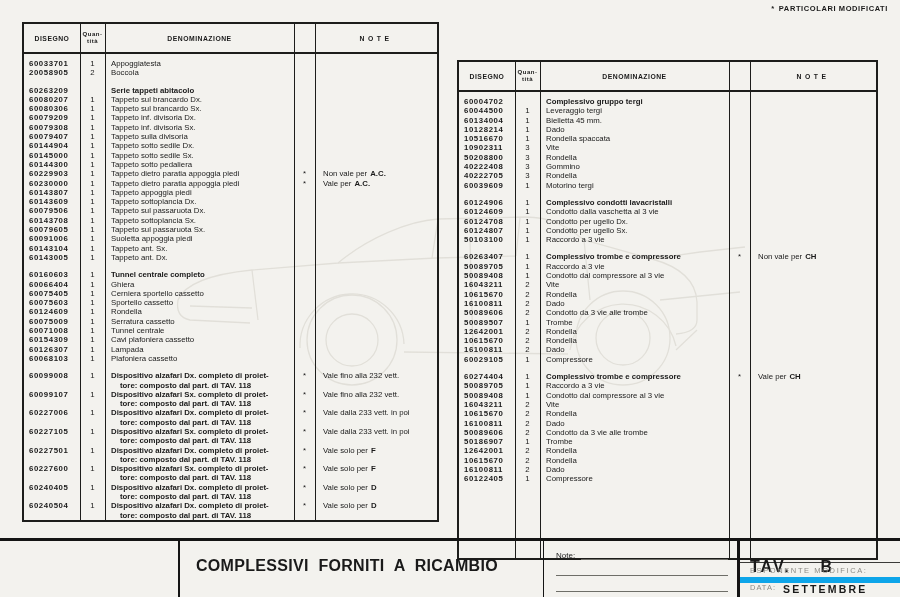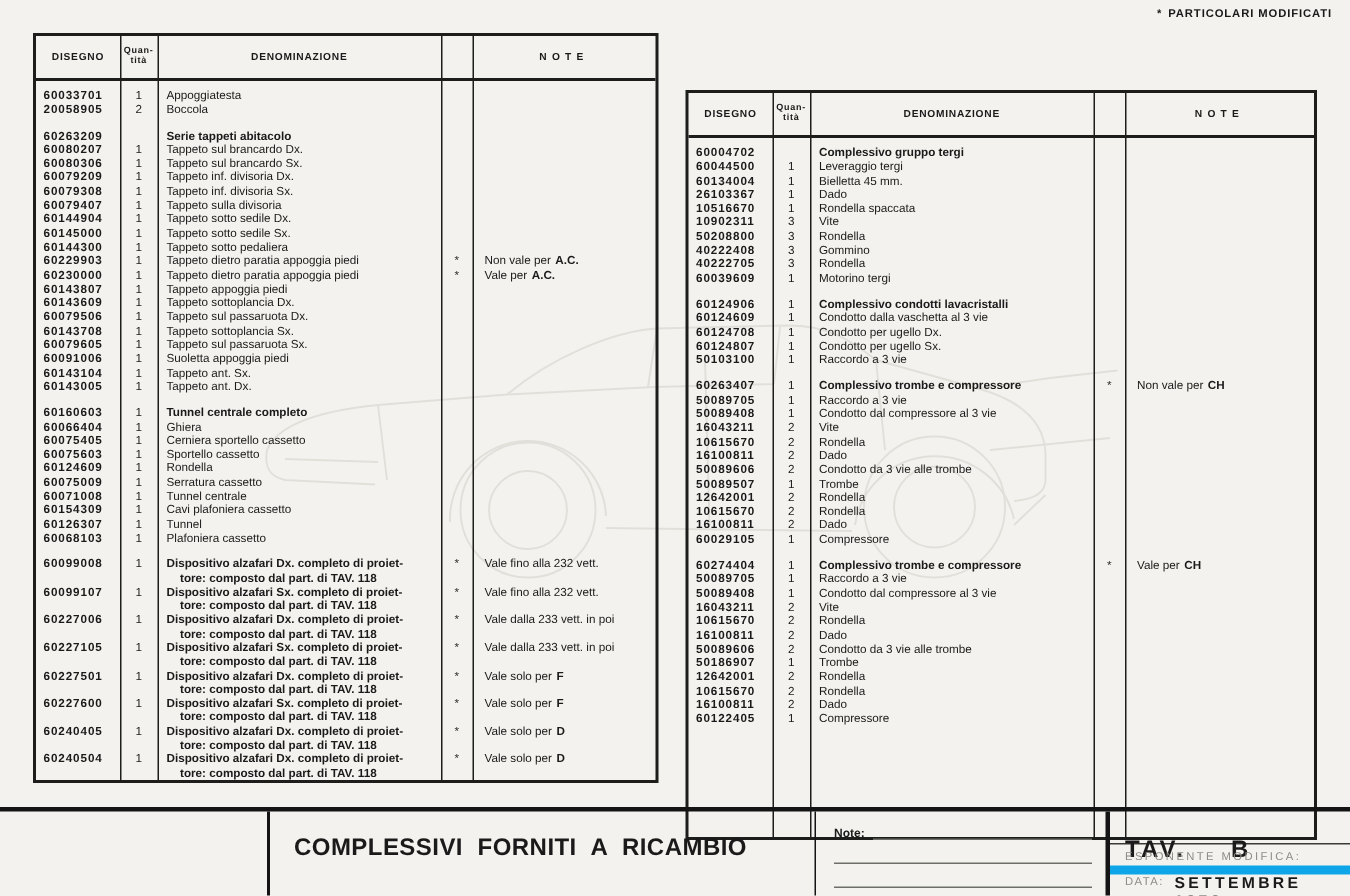--- a/index.html
+++ b/index.html
@@ -45,21 +45,21 @@
   .ferrari{
     font-family:"Liberation Serif",serif;font-weight:bold;font-size:21px;letter-spacing:1px;
     border-top:3px solid #141414;border-bottom:2px solid #141414;padding:0 3px 1px 3px;line-height:22px;
   }
   .model{display:inline-block;text-align:center;line-height:1;}
   .m308,.gtb{display:block;font-weight:bold;font-size:21px;letter-spacing:2px;color:#f3f2ee;}
   .m308{text-shadow:-1px -1px 0 #9b9a94,1px -1px 0 #9b9a94,-1px 1px 0 #9b9a94,1px 1px 0 #9b9a94;}
   .gtb{margin-top:-4px;text-shadow:-1px -1px 0 #161616,1px -1px 0 #161616,-1px 1px 0 #161616,1px 1px 0 #161616;}
   .caption{position:absolute;left:196px;top:16px;font-size:16px;font-weight:bold;letter-spacing:.3px;word-spacing:5px;}
   .notebox{position:absolute;left:556px;top:7px;width:172px;font-size:8px;}
-  .noterow1{display:flex;align-items:flex-end;gap:6px;height:12px;font-weight:bold;}
+  .noterow1{display:flex;align-items:flex-end;gap:6px;height:12px;}
   .nline{border-bottom:1px solid #6e6e68;flex:1;}
   .nline.full{height:15px;}
   .tavblock{position:absolute;left:740px;right:0;top:0;bottom:0;}
   .tavrow{height:21px;border-bottom:1px solid #3a3a38;padding-left:10px;display:flex;align-items:center;}
   .tavlabel,.tavvalue{font-size:16px;font-weight:bold;letter-spacing:2px;margin-top:30px;}
   .tavvalue{margin-left:30px;}
   .esprow{height:14px;border-bottom:6px solid #0ea5e9;padding-left:10px;display:flex;align-items:center;
           color:#8d8c86;font-size:7.5px;letter-spacing:1.6px;}
   .datarow{height:19px;padding-left:10px;display:flex;align-items:flex-start;}
   .datalabel{color:#8d8c86;font-size:7.5px;letter-spacing:1px;}
@@ -366,21 +366,21 @@
         <div class="c t">
           <div class="l1">Cavi plafoniera cassetto</div>
         </div>
         <div class="c s"></div>
         <div class="c n"></div>
       </div>
       <div class="row">
         <div class="c d">60126307</div>
         <div class="c q">1</div>
         <div class="c t">
-          <div class="l1">Tunnel</div>
+          <div class="l1">Lampada</div>
         </div>
         <div class="c s"></div>
         <div class="c n"></div>
       </div>
       <div class="row">
         <div class="c d">60068103</div>
         <div class="c q">1</div>
         <div class="c t">
           <div class="l1">Plafoniera cassetto</div>
         </div>
@@ -508,21 +508,21 @@
       <div class="row">
         <div class="c d">60134004</div>
         <div class="c q">1</div>
         <div class="c t">
           <div class="l1">Bielletta 45 mm.</div>
         </div>
         <div class="c s"></div>
         <div class="c n"></div>
       </div>
       <div class="row">
-        <div class="c d">26103367</div>
+        <div class="c d">10128214</div>
         <div class="c q">1</div>
         <div class="c t">
           <div class="l1">Dado</div>
         </div>
         <div class="c s"></div>
         <div class="c n"></div>
       </div>
       <div class="row">
         <div class="c d">10516670</div>
         <div class="c q">1</div>

